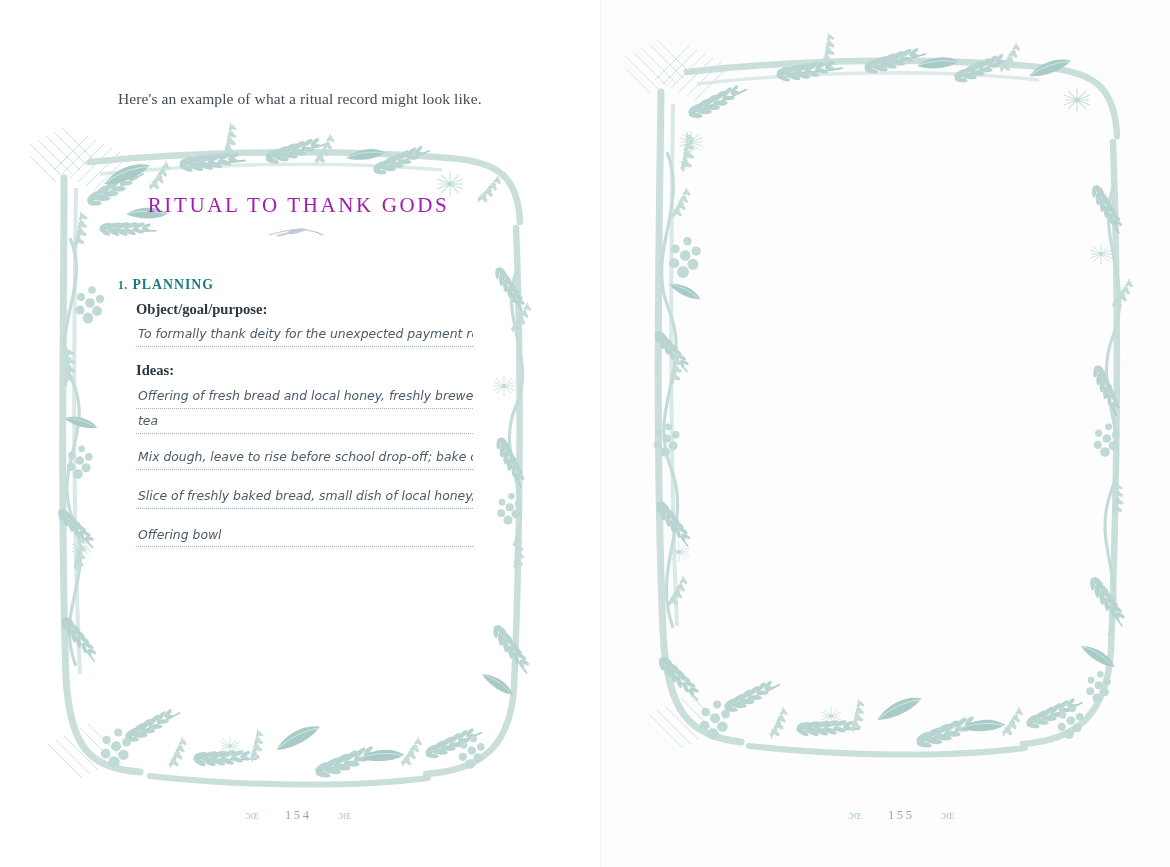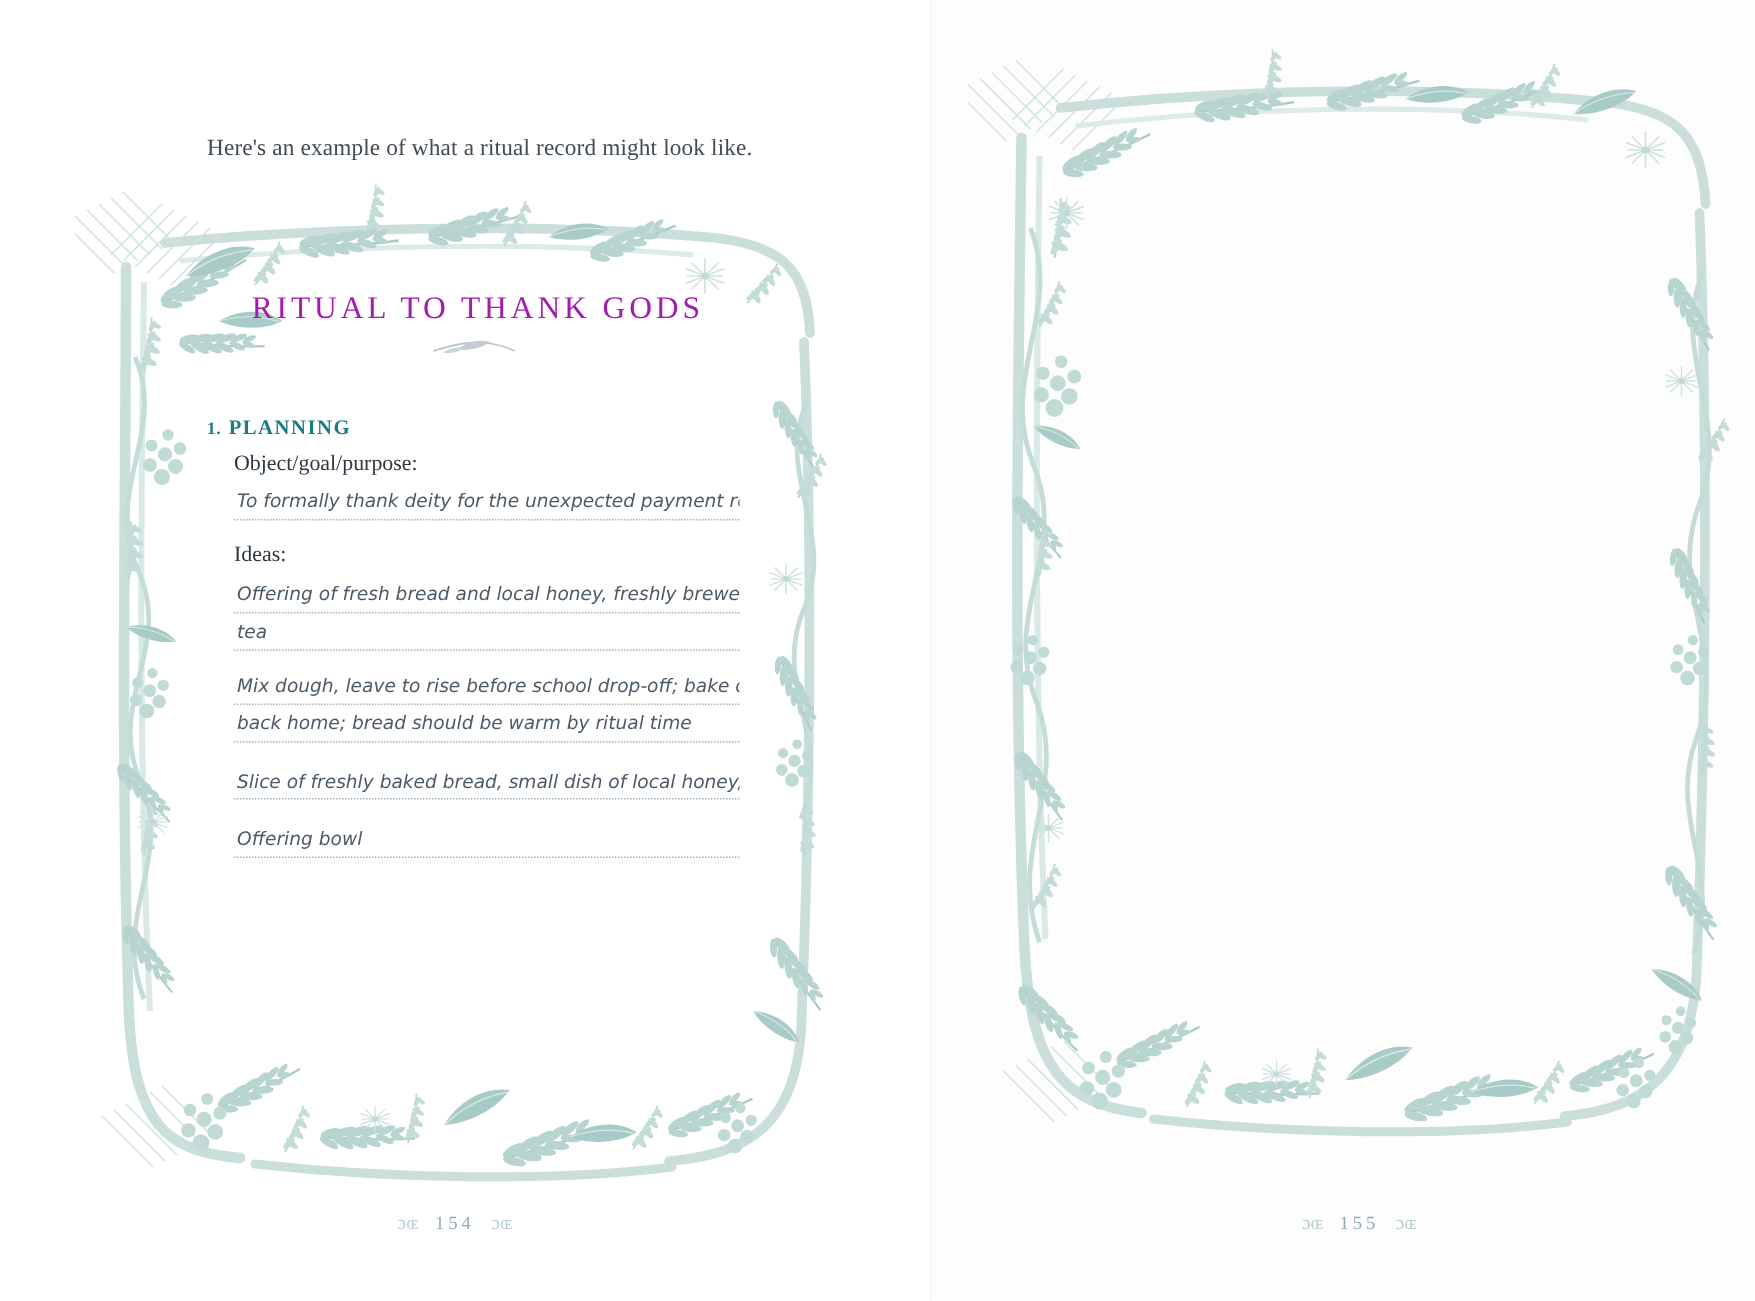--- a/index.html
+++ b/index.html
@@ -12,21 +12,20 @@
     height: 867px;
     font-family: "Liberation Serif", serif;
     overflow: hidden;
     position: relative;
   }
 
   .spread {
     position: absolute;
     inset: 0;
     display: block;
-    margin-left: 20px;
   }
 
   
   .page {
     position: absolute;
     top: 0;
     height: 867px;
     background: #ffffff;
   }
   .page-left  { left: 0;    width: 600px; }
@@ -94,21 +93,21 @@
     align-items: baseline;
     gap: 5px;
   }
   .section-num { font-size: 11.5px; letter-spacing: 0.4px; }
 
   
   .field { margin: 0 0 14px 18px; }
   .field:last-child { margin-bottom: 0; }
   .field-label {
     color: #2b3742;
-    font-weight: normal;
+    font-weight: bold;
     font-size: 14.6px;
     line-height: 1.32;
     margin-bottom: 3px;
   }
   .field-answer {
     font-family: "DejaVu Sans", sans-serif;
     font-style: italic;
     font-size: 12.4px;
     color: #4c5a68;
     line-height: 1.0;
@@ -125,21 +124,21 @@
 
   
   .folio {
     position: absolute;
     bottom: 44px;
     font-size: 12.5px;
     color: #93aab3;
     letter-spacing: 2.6px;
     display: flex;
     align-items: center;
-    gap: 11px;
+    gap: 26px;
   }
   .folio-left  { left: 245px; }
   .folio-right { left: 848px; }
   .folio .flourish { color: #b6cfd2; font-size: 13px; letter-spacing: 0; }
 </style>
 </head>
 <body>
 
 <div class="spread">
 
@@ -308,21 +307,20 @@
           </div>
           <div class="field">
             <div class="field-label">Ideas:</div>
             <div class="field-answer">
               <div class="ans-group">
                 <div class="ans-line">Offering of fresh bread and local honey, freshly brewed mint</div>
                 <div class="ans-line">tea</div>
               </div>
               <div class="ans-group">
                 <div class="ans-line">Mix dough, leave to rise before school drop-off; bake once</div>
-                <div class="ans-line">back home; bread should be warm by ritual time</div>
               </div>
             </div>
           </div>
           <div class="field">
             <div class="field-answer">
               <div class="ans-group">
                 <div class="ans-line">Slice of freshly baked bread, small dish of local honey,</div>
               </div>
             </div>
           </div>

